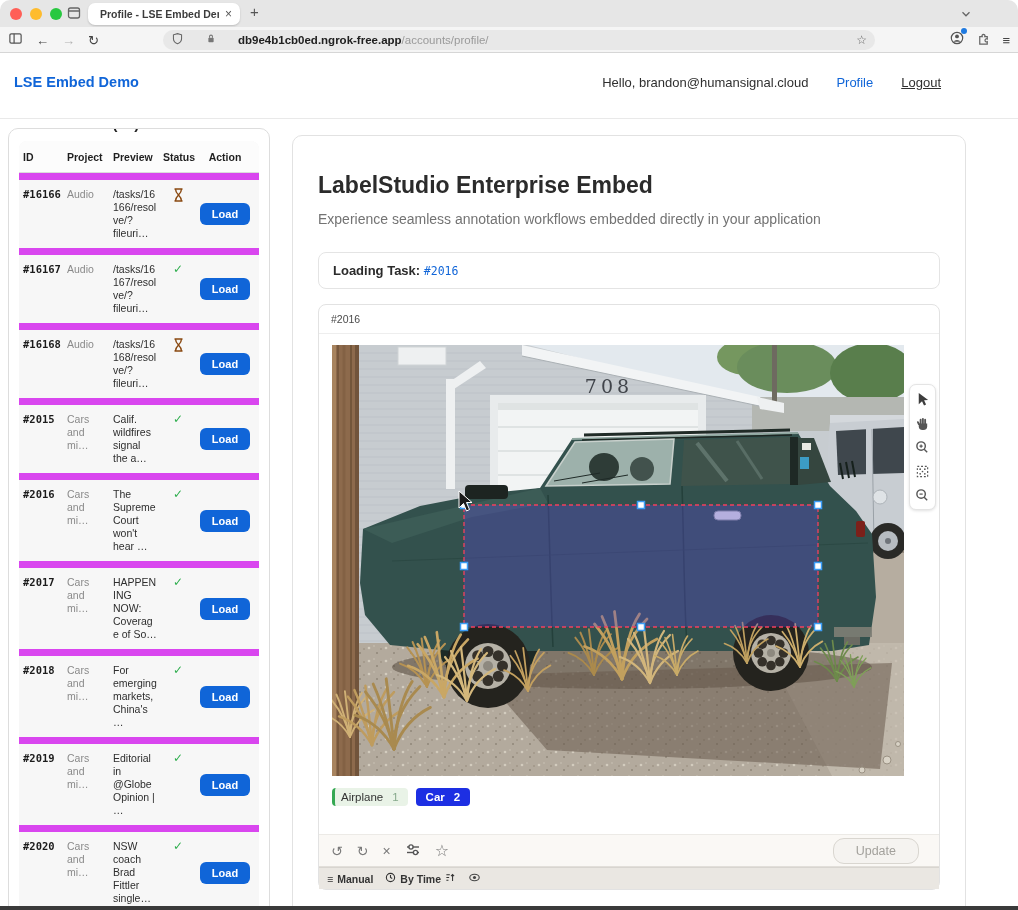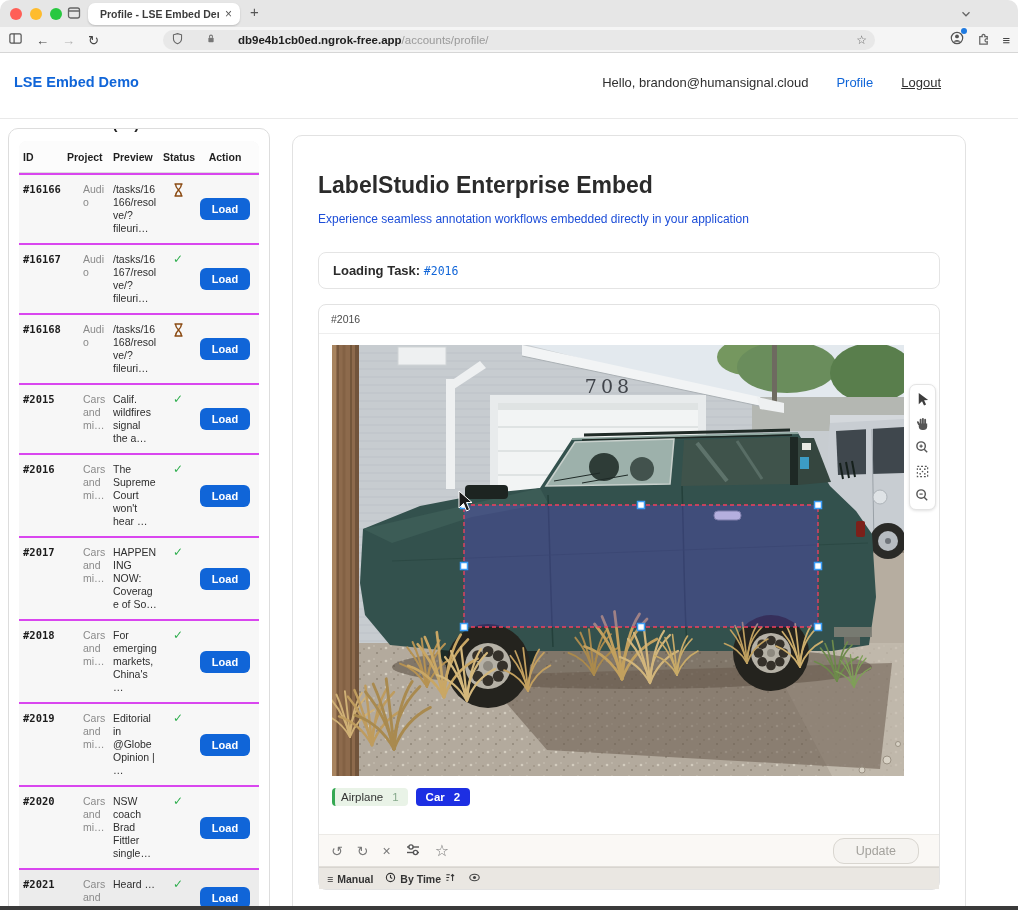--- a/index.html
+++ b/index.html
@@ -44,38 +44,38 @@
   .rule{position:absolute;left:0;right:0;top:118px;height:1px;background:#e9e9e9;}
 
   
   .sidebar-card{position:absolute;left:8px;top:128px;width:262px;height:800px;background:#fff;
     border:1px solid #ddd;border-radius:10px;overflow:hidden;padding:0 10px;}
   .sidebar-heading{margin:-14px 0 6px 8px;font-size:15px;font-weight:700;color:#222;line-height:18px;}
   .task-table{margin-top:8px;border-radius:8px;overflow:hidden;background:#f7f7f7;}
   .thead,.trow{display:grid;grid-template-columns:44px 46px 50px 36px 58px;}
   .thead{background:#fcfcfc;border-bottom:1px solid #dcdcdc;}
   .thead>div{padding:10px 2px 9px 4px;font-size:10.5px;font-weight:700;color:#1f1f1f;}
-  .trow{border-top:2px solid #d946ef;background:#f7f7f7;}
+  .trow{border-top:7px solid #d946ef;background:#f7f7f7;}
   .trow:first-of-type{border-top:none;}
   .trow:last-of-type{background:#ececec;}
   .trow>div{padding:8px 2px 8px 4px;font-size:10.5px;line-height:13px;}
   .c-id{font-family:"DejaVu Sans Mono",monospace;font-weight:700;color:#1c1c1c;}
-  .c-proj{color:#8a8a8a;overflow-wrap:anywhere;margin-left:16px;}
+  .c-proj{color:#8a8a8a;overflow-wrap:anywhere;}
   .c-prev{color:#2e2e2e;overflow-wrap:anywhere;}
   .c-status{text-align:center;}
   .st-done{color:var(--check,#2fae4e);font-weight:700;font-size:12px;}
   .c-action{display:flex;align-items:center;justify-content:center;}
   .load-btn{background:var(--accent,#1065d8);color:#fff;font-weight:700;font-size:11px;border:none;
     border-radius:6px;padding:5px 12px;font-family:inherit;}
 
   
   .main-card{position:absolute;left:292px;top:135px;width:674px;height:790px;background:#fff;
     border:1px solid #e2e2e2;border-radius:10px;padding:34px 25px 0 25px;overflow:hidden;}
   .page-title{margin:0;font-size:23px;line-height:30px;font-weight:700;color:#2b2b2b;}
-  .page-sub{margin:10px 0 0 0;font-size:12px;line-height:18px;color:#1d4ed8;}
+  .page-sub{margin:10px 0 0 0;font-size:14px;line-height:18px;color:#737373;}
   .loading-box{margin-top:24px;border:1px solid #e4e4e4;border-radius:8px;padding:10px 14px;font-size:13px;color:#2b2b2b;}
   .loading-box b{font-weight:700;}
   .loading-id{font-family:"DejaVu Sans Mono",monospace;font-size:11.5px;color:var(--accent,#1065d8);}
 
   
   .embed-card{margin-top:15px;border:1px solid #e2e2e2;border-radius:8px;overflow:visible;}
   .embed-header{padding:8px 12px;font-size:10.5px;color:#4b4b4b;border-bottom:1px solid #eee;}
   .photo-wrap{position:relative;width:572px;height:431px;margin:11px 0 0 13px;}
   .photo-wrap svg.photo{display:block;width:572px;height:431px;}
   .ls-toolbar{position:absolute;left:577px;top:39px;width:27px;background:#fff;border:1px solid #e4e4e4;

